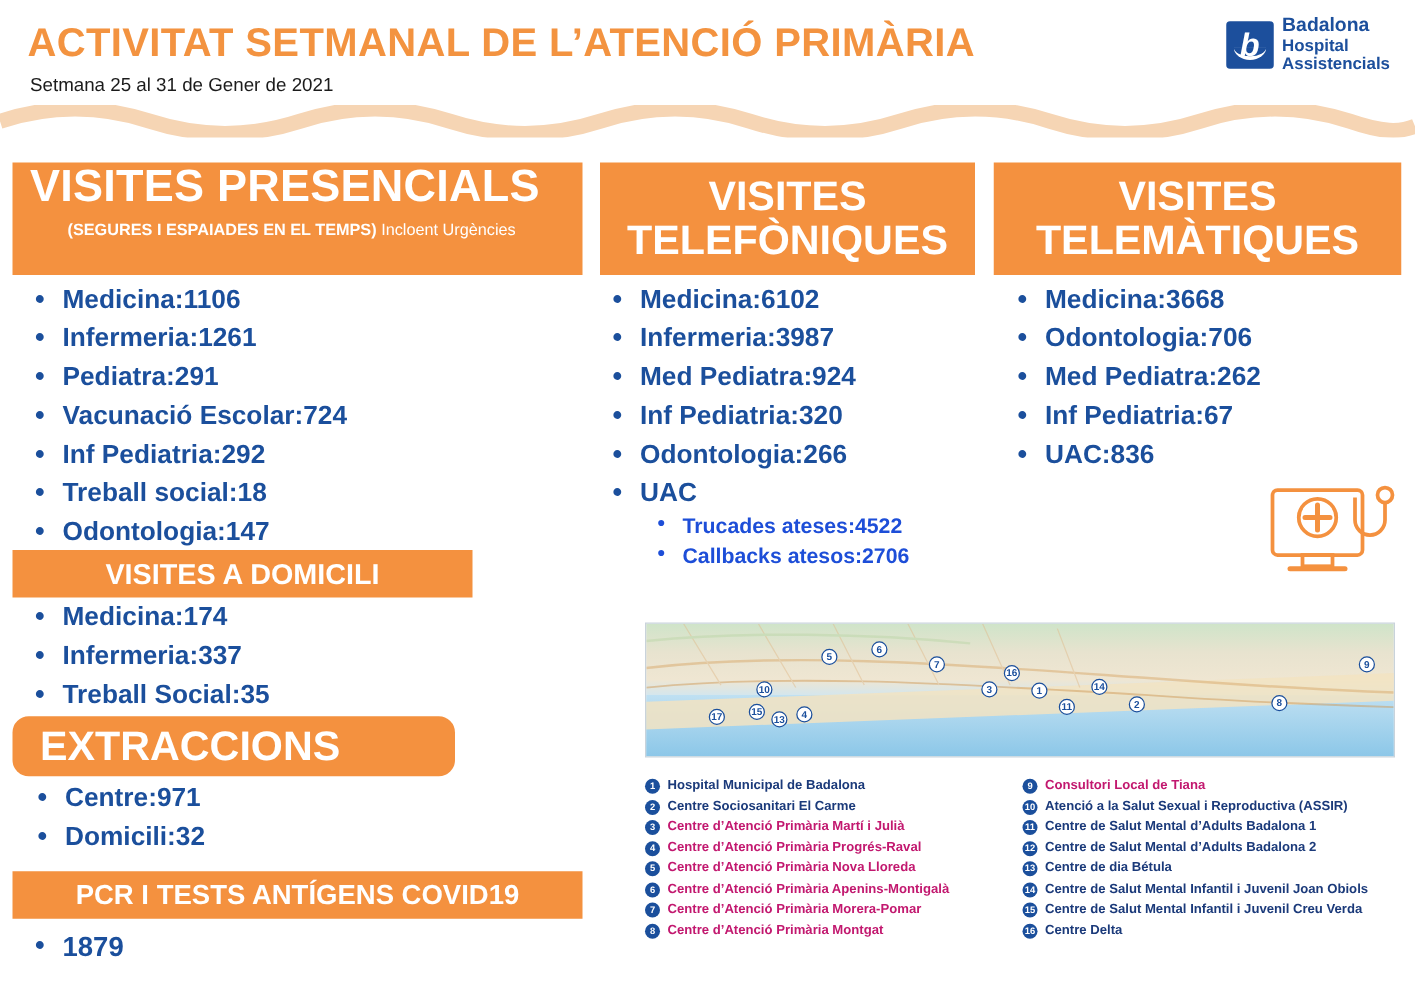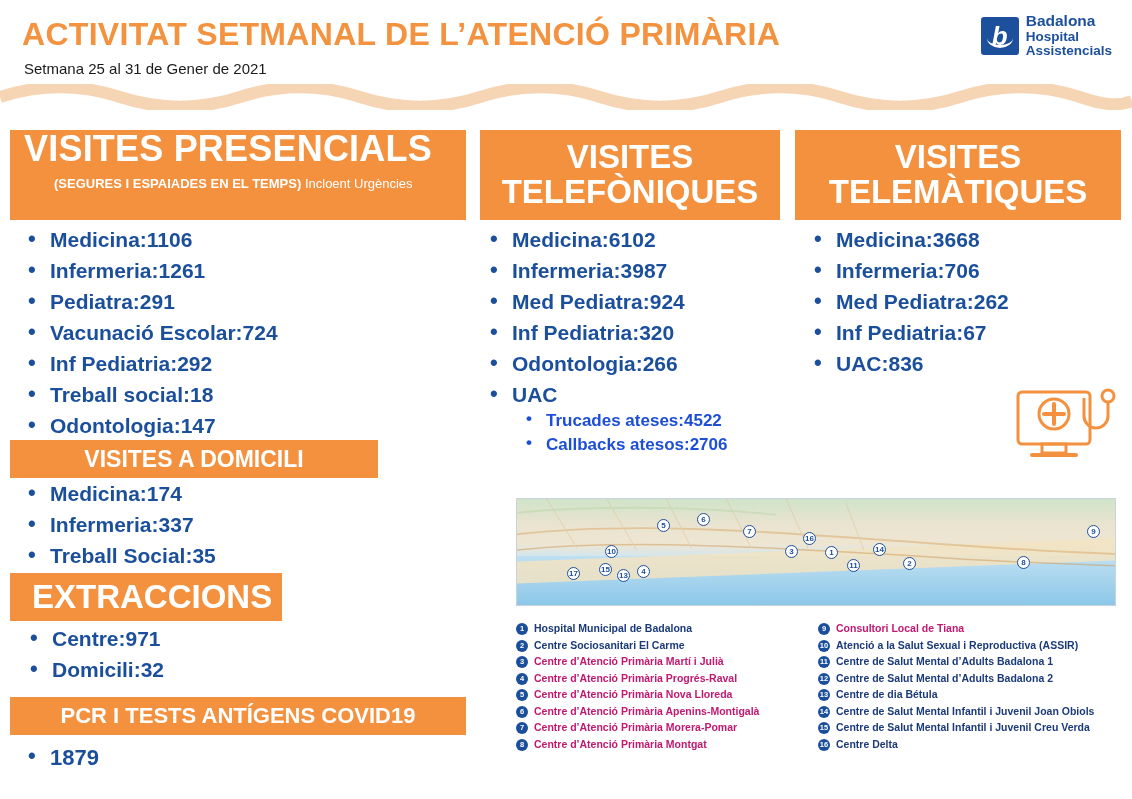--- a/index.html
+++ b/index.html
@@ -137,25 +137,26 @@
     left: 795px; top: 130px; width: 326px; height: 90px;
     flex-direction: column;
     font-size: 33px;
   }
 
   .domicili-head {
     left: 10px; top: 440px; width: 368px; height: 38px;
     font-size: 23px;
   }
   .extraccions-head {
-    left: 10px; top: 573px; width: 272px; height: 48px;
+    left: 10px; top: 573px; width: 354px; height: 48px;
     font-size: 33px;
     justify-content: flex-start;
     padding-left: 22px;
     box-sizing: border-box;
+    border-radius: 13px;
   }
   .pcr-head {
     left: 10px; top: 697px; width: 456px; height: 38px;
     font-size: 22px;
   }
 
   
   ul.blist {
     list-style: none;
     margin: 0;
@@ -374,21 +375,21 @@
       </ul>
     </li>
   </ul>
 
   <div class="bar col3-head">
     <div>VISITES</div>
     <div>TELEMÀTIQUES</div>
   </div>
   <ul class="blist" id="list-telematiques">
     <li>Medicina:3668</li>
-    <li>Infermeria:706</li>
+    <li>Odontologia:706</li>
     <li>Med Pediatra:262</li>
     <li>Inf Pediatria:67</li>
     <li>UAC:836</li>
   </ul>
 
   <svg class="medical-icon" viewBox="0 0 104 86">
     <rect x="6" y="4" width="72" height="52" rx="4" fill="none" stroke="#f4913f" stroke-width="3"></rect>
     <rect x="30" y="56" width="24" height="9" fill="none" stroke="#f4913f" stroke-width="3"></rect>
     <rect x="18" y="65" width="48" height="4" rx="2" fill="#f4913f"></rect>
     <path d="M42 16 v20 M32 26 h20" stroke="#f4913f" stroke-width="4" fill="none" stroke-linecap="round"></path>

